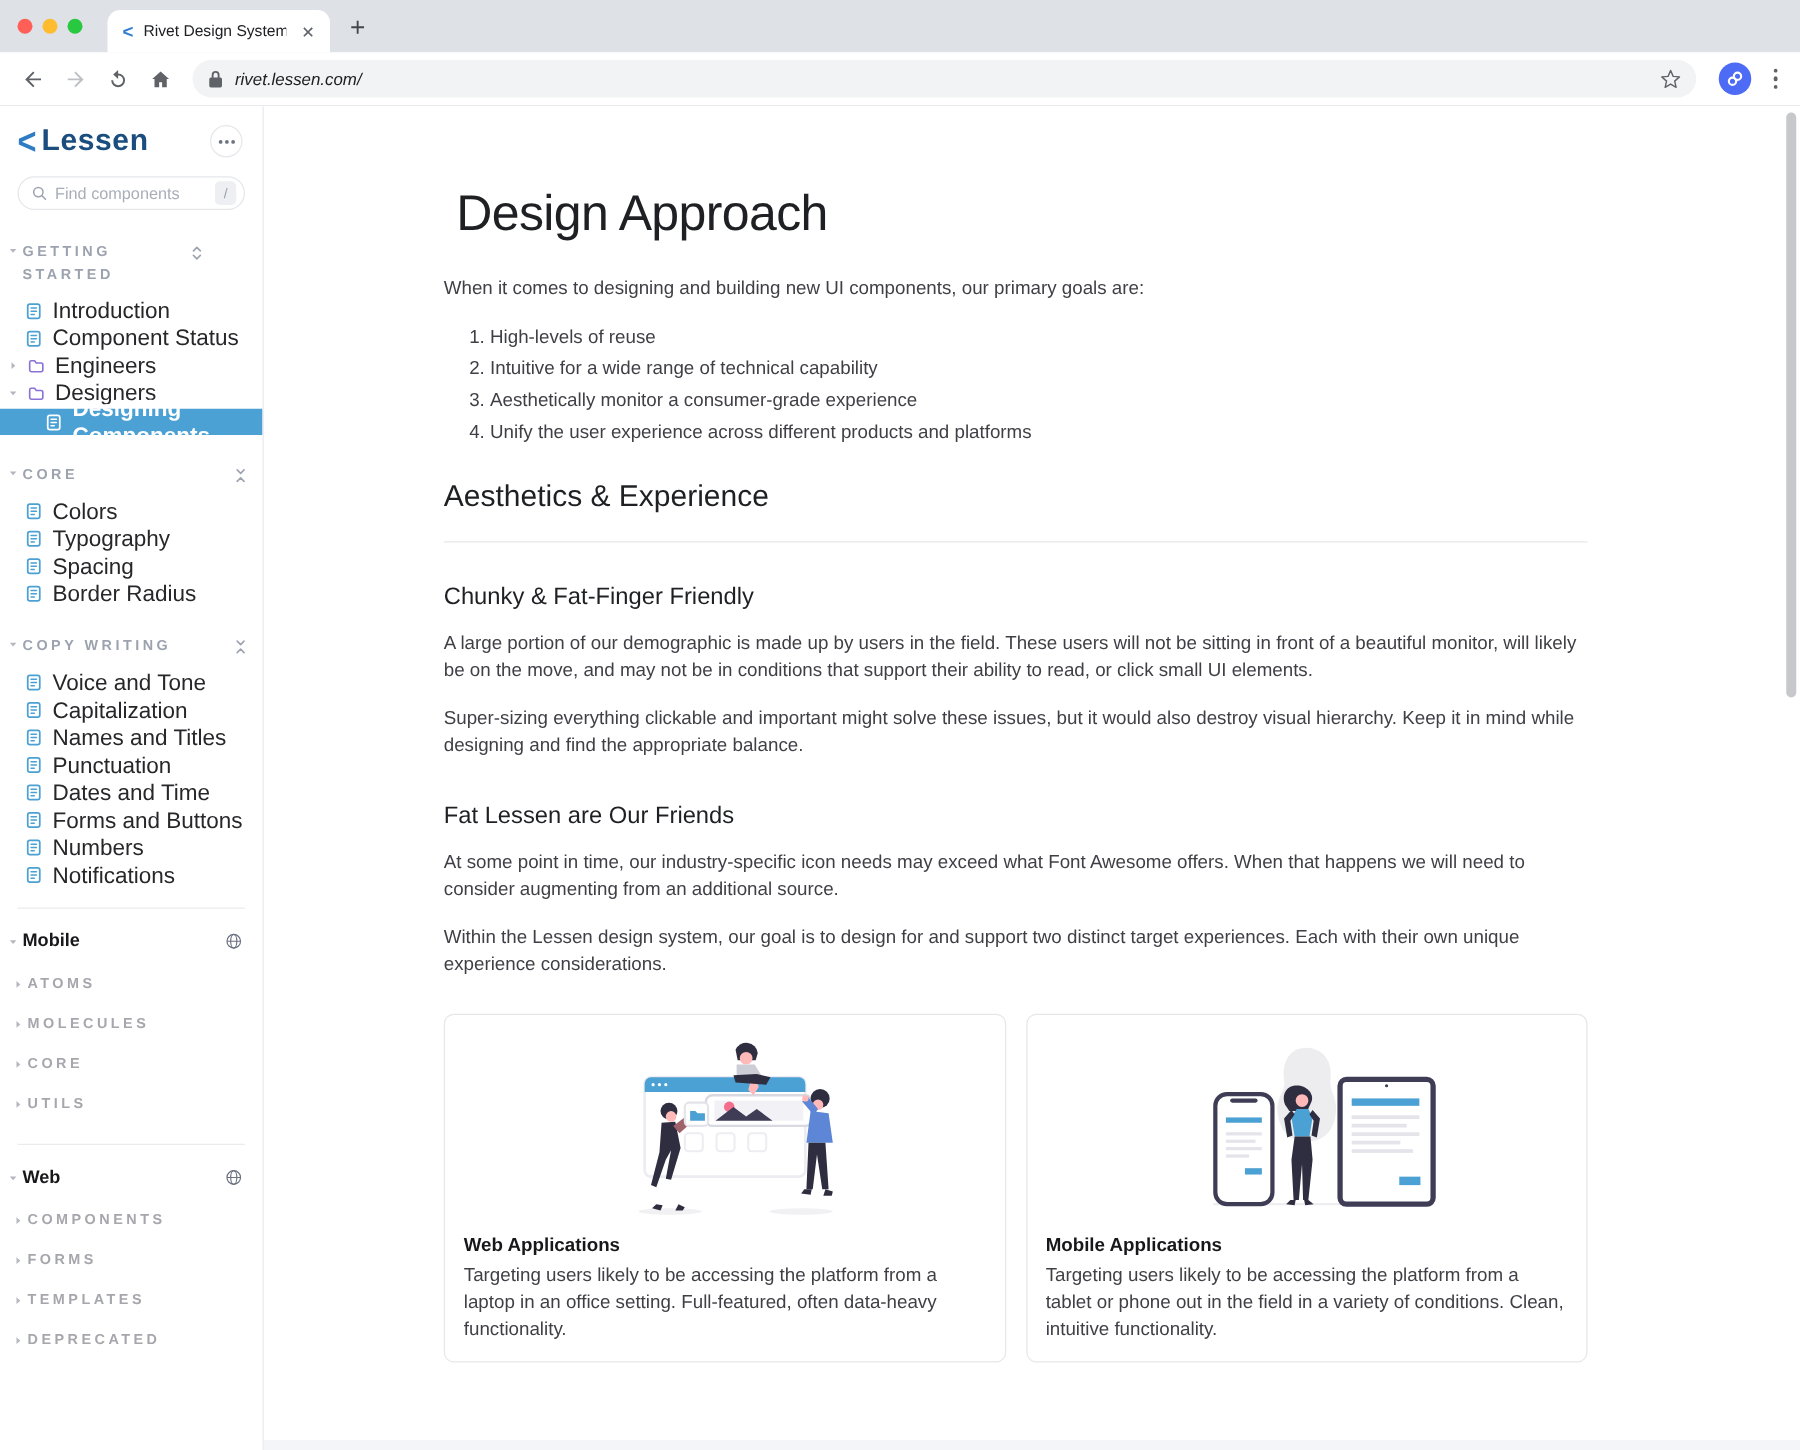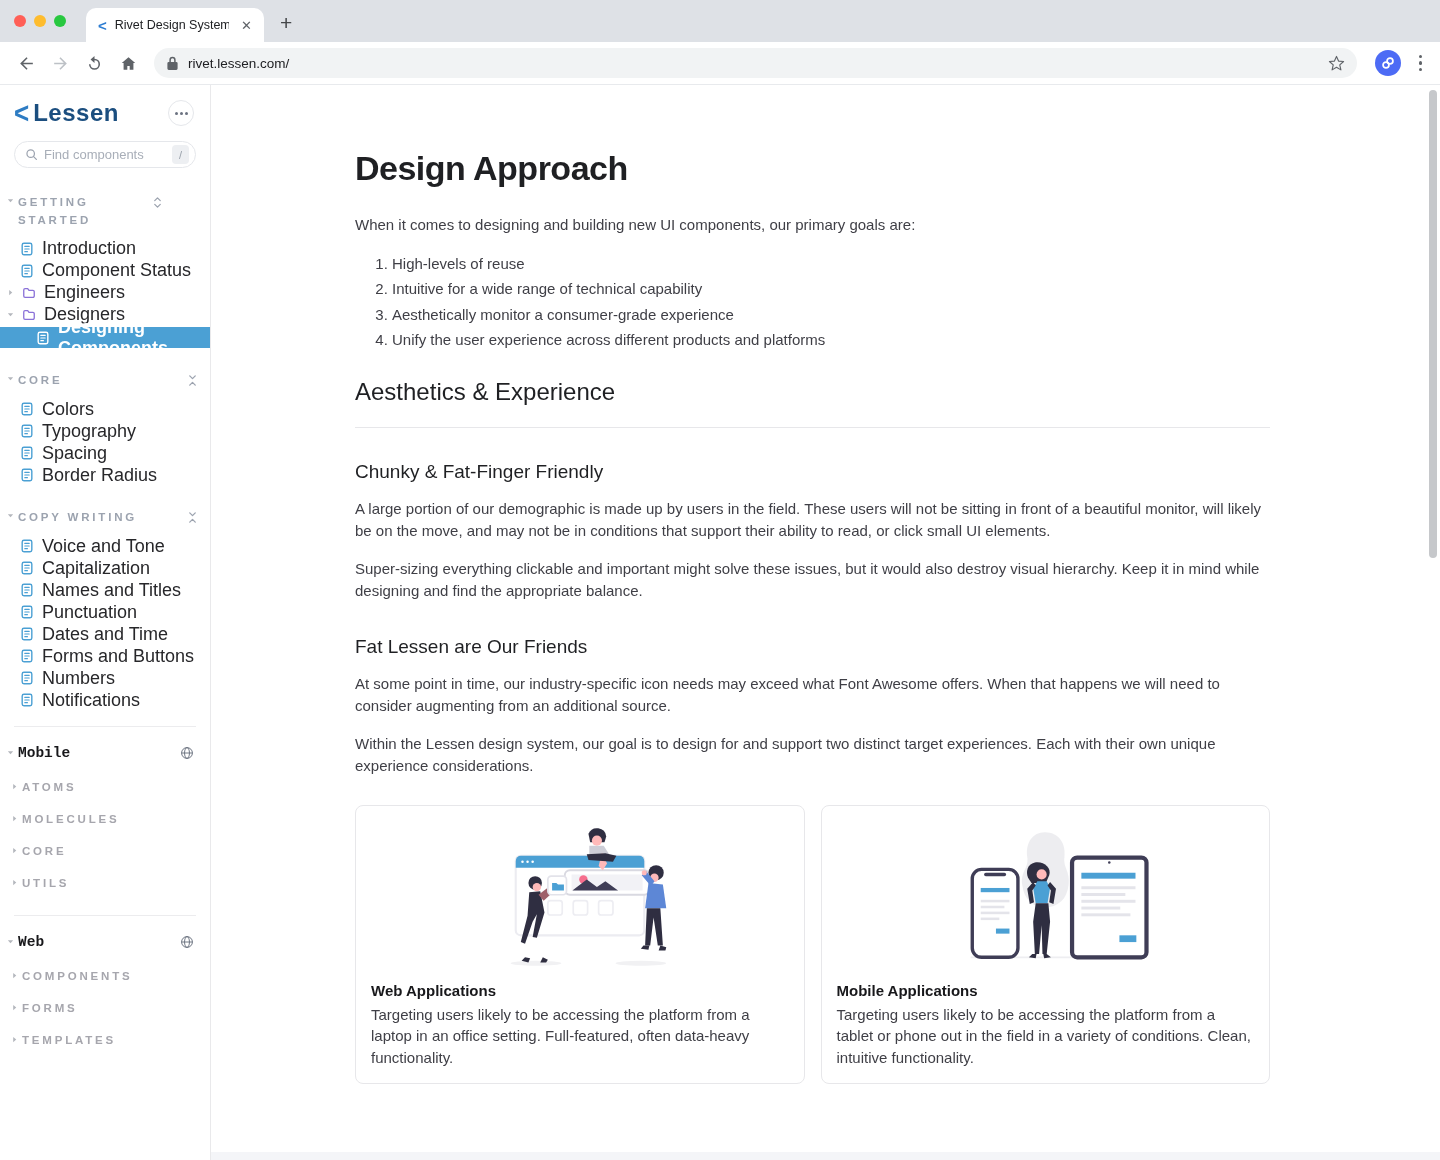--- a/index.html
+++ b/index.html
@@ -15,21 +15,21 @@
   .t-red { background:#FF5F57; } .t-yellow { background:#FEBC2E; } .t-green { background:#28C840; }
   .tab { height:34px; width:178px; background:#fff; border-radius:10px 10px 0 0; display:flex; align-items:center; padding:0 8px 0 12px; gap:8px; }
   .tab-favicon { color:#2D7DD2; font-weight:bold; font-size:15px; line-height:1; }
   .tab-title { flex:1; font-size:12.5px; color:#202124; white-space:nowrap; overflow:hidden; }
   .tab-close { color:#5F6368; font-size:13px; cursor:pointer; padding:2px 4px; border-radius:50%; }
   .newtab-btn { margin:0 0 9px 16px; color:#45474A; font-size:21px; line-height:1; font-weight:300; cursor:pointer; }
 
   .toolbar { height:43px; background:#fff; display:flex; align-items:center; padding:0 10px; gap:2px; border-bottom:1px solid #E8EAED; flex-shrink:0; }
   .nav-btn { width:32px; height:32px; border-radius:50%; display:flex; align-items:center; justify-content:center; cursor:pointer; flex-shrink:0; }
   .nav-btn svg { width:19px; height:19px; }
-  .omnibox { flex:1; height:30px; background:#F1F3F4; border-radius:15px; display:flex; align-items:center; padding:0 12px; margin:0 8px; gap:9px; }
+  .omnibox { flex:1; height:30px; background:#F1F3F4; border-radius:15px; display:flex; align-items:center; padding:0 12px; margin:0 8px; gap:9px;font-style:italic; }
   .url-text { font-size:13.5px; color:#202124; flex:1; }
   .star-btn { cursor:pointer; display:flex; }
   .avatar { width:26px; height:26px; border-radius:50%; background:#4D6BF5; display:flex; align-items:center; justify-content:center; margin:0 8px; cursor:pointer; flex-shrink:0; }
   .kebab { display:flex; flex-direction:column; gap:3px; padding:6px 8px; cursor:pointer; }
   .kebab i { width:3.5px; height:3.5px; border-radius:50%; background:#5F6368; display:block; }
 
   
   .page { flex:1; display:flex; position:relative; background:#fff; overflow:hidden; }
 
   
@@ -53,29 +53,29 @@
 
   .nav-item { display:flex; align-items:center; height:19.5px; padding-left:20px; gap:8px; margin:2.5px 0; font-size:18px; color:#27272A; cursor:pointer; }
   .nav-item.with-caret { padding-left:7px; }
   .nav-item .caret { margin-top:0; }
   .nav-item.active { background:#4BA0D4; color:#fff; font-weight:bold; height:21px; padding-left:36px; }
   .doc-ic { color:#4BA0D4; display:flex; flex-shrink:0; }
   .nav-item.active .doc-ic { color:#fff; }
   .folder-ic { color:#8B72D8; display:flex; flex-shrink:0; }
 
   .side-divider { border-top:1px solid #ECECEE; margin:16px 14px; }
-  .platform-header { display:flex; align-items:center; padding:2px 16px 2px 7px; cursor:pointer;font-family:Liberation Mono, monospace; }
+  .platform-header { display:flex; align-items:center; padding:2px 16px 2px 7px; cursor:pointer; }
   .platform-header .p-label { flex:1; font-size:14.5px; font-weight:bold; color:#18181B; padding-left:4px; }
   .collapsed-section { display:flex; align-items:center; padding:10px 16px 10px 7px; color:#A6A6AD; font-size:11.5px; font-weight:bold; letter-spacing:2.8px; cursor:pointer; }
   .collapsed-section span { padding-left:4px; }
 
   
   .content { flex:1; position:relative; overflow:hidden; }
   .doc { margin-left:144px; width:915px; padding-top:64px; color:#3F3F46; }
-  .doc h1 { font-size:34px; font-weight:bold; color:#1F2023; letter-spacing:-0.5px; margin:0 0 26px; }
+  .doc h1 { font-size:40px; font-weight:normal; color:#1F2023; letter-spacing:-0.5px; margin:0 10px 26px; }
   .doc p { font-size:15px; line-height:1.5; margin:0 0 15px; }
   .doc ol { margin:16px 0 0 0; padding-left:37px; }
   .doc ol li { font-size:15px; line-height:1.5; margin-bottom:3px; }
   .doc h2 { font-size:24px; font-weight:500; color:#1F2023; margin-top:26px; padding-bottom:21px; border-bottom:1px solid #E7E7EA; }
   .doc h3 { font-size:19px; font-weight:500; color:#1F2023; margin:33px 0 15px; }
   .cards { display:grid; grid-template-columns:1fr 1fr; gap:16px; margin-top:27px; }
   .card { border:1px solid #E7E7EA; border-radius:8px; padding:14px 15px; background:#fff; }
   .card .illus { height:152px; display:flex; align-items:center; justify-content:center; margin-bottom:10px; }
   .card .illus svg { width:300px; height:148px; }
   .card h4 { font-size:15px; font-weight:bold; color:#18181B; margin-bottom:5px; }
@@ -453,20 +453,28 @@
         <span>FORMS</span>
       </div>
       <div class="collapsed-section">
         <span class="caret" style="margin-top:0;">
             <svg width="7" height="7" viewBox="0 0 8 8">
               <path d="M2.5 1l3.5 3-3.5 3z" fill="#B4B7BD"></path>
             </svg>
           </span>
         <span>TEMPLATES</span>
       </div>
+      <div class="collapsed-section">
+        <span class="caret" style="margin-top:0;">
+            <svg width="7" height="7" viewBox="0 0 8 8">
+              <path d="M2.5 1l3.5 3-3.5 3z" fill="#B4B7BD"></path>
+            </svg>
+          </span>
+        <span>DEPRECATED</span>
+      </div>
     </div>
 
     <div class="content">
       <div class="doc">
         <h1>Design Approach</h1>
         <p>When it comes to designing and building new UI components, our primary goals are:</p>
         <ol>
           <li>High-levels of reuse</li>
           <li>Intuitive for a wide range of technical capability</li>
           <li>Aesthetically monitor a consumer-grade experience</li>

